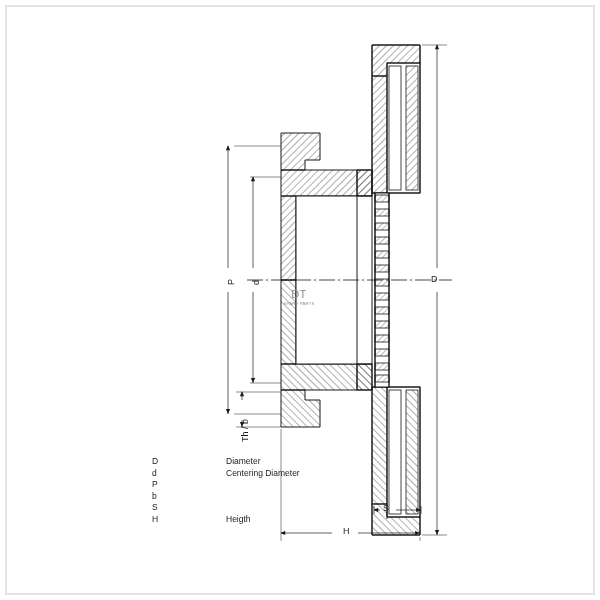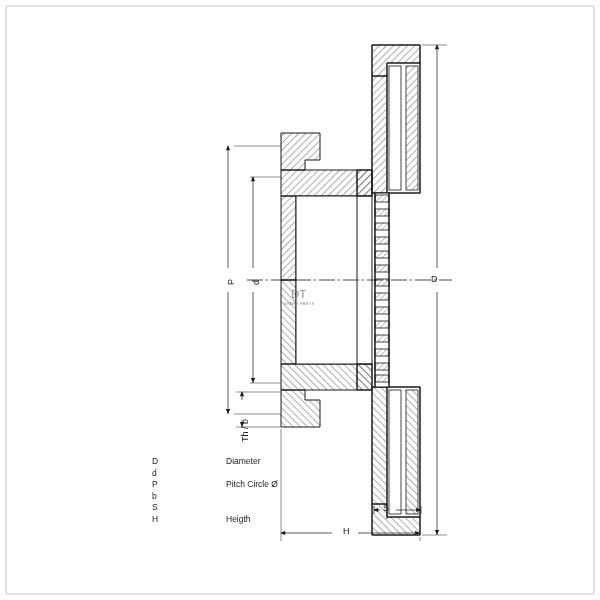--- a/index.html
+++ b/index.html
@@ -236,24 +236,24 @@
     <div class="wm-sub">SPARE PARTS</div>
   </div>
 
   <div class="legend">
     <div class="legend-row">
       <span class="legend-sym">D</span>
       <span class="legend-desc">Diameter</span>
     </div>
     <div class="legend-row">
       <span class="legend-sym">d</span>
+      <span class="legend-desc">Centering Diameter</span>
     </div>
     <div class="legend-row">
       <span class="legend-sym">P</span>
-      <span class="legend-desc">Pitch Circle Ø</span>
     </div>
     <div class="legend-row">
       <span class="legend-sym">b</span>
     </div>
     <div class="legend-row">
       <span class="legend-sym">S</span>
     </div>
     <div class="legend-row">
       <span class="legend-sym">H</span>
       <span class="legend-desc">Heigth</span>

